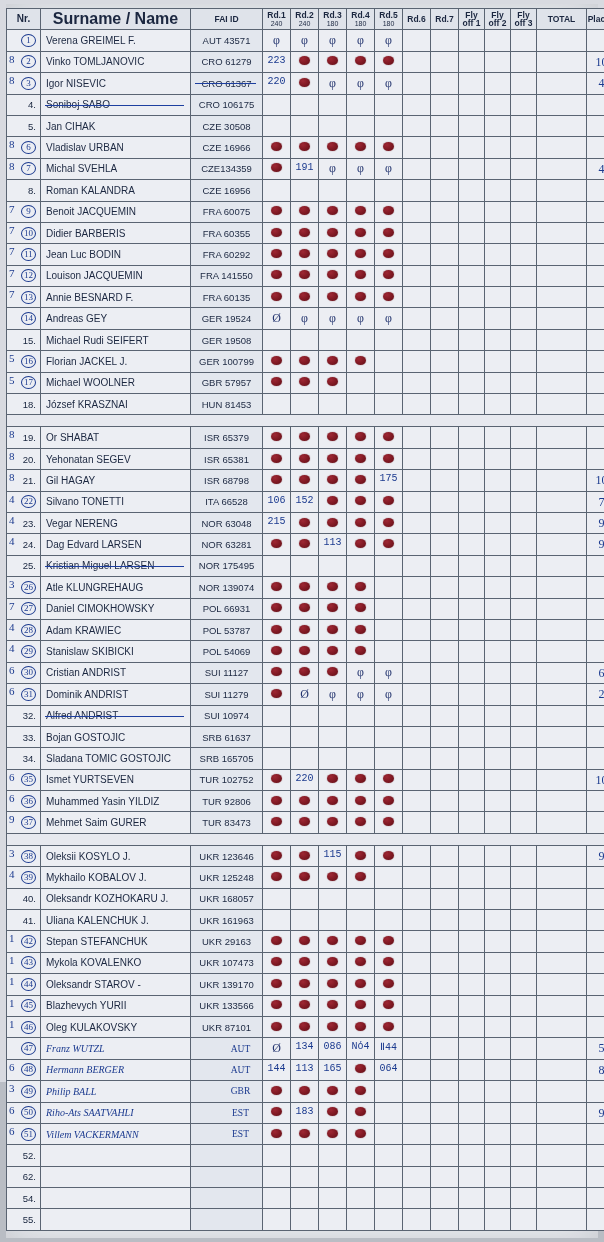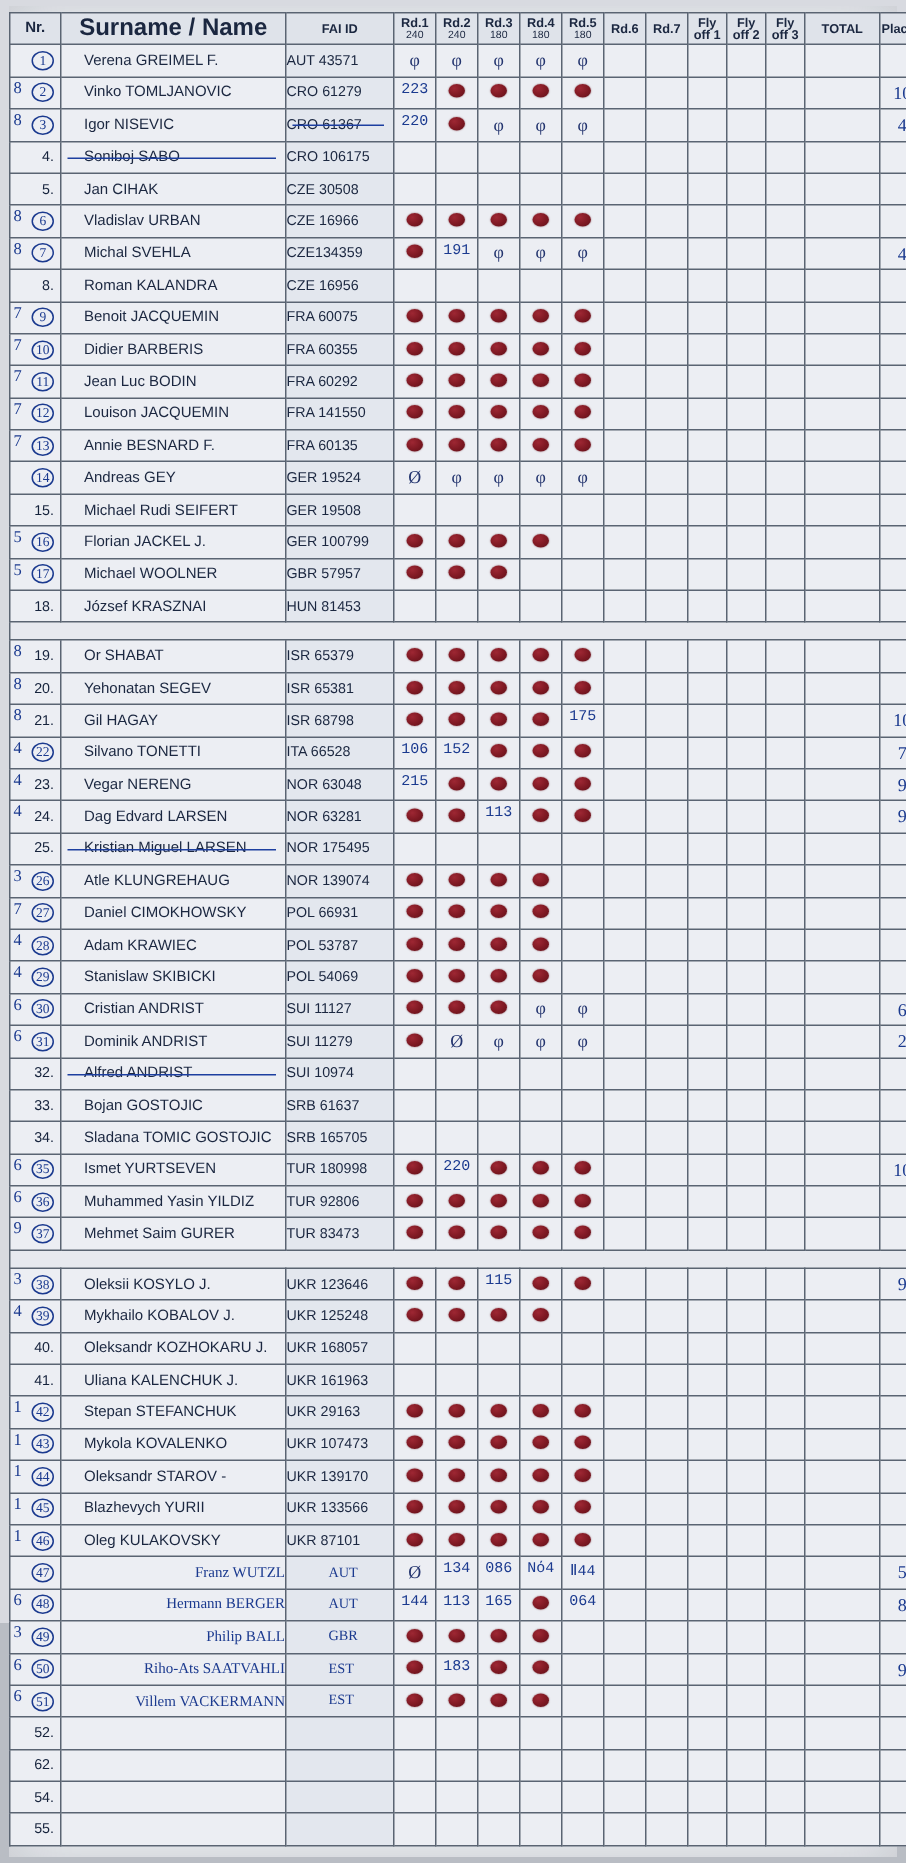--- a/index.html
+++ b/index.html
@@ -9,39 +9,39 @@
          box-shadow:inset 0 0 40px rgba(120,125,135,.35);}
   table{border-collapse:collapse;width:586px;margin:4px auto 0 auto;table-layout:fixed;background:#eceef3;}
   col.c0{width:34px}col.c1{width:150px}col.c2{width:72px}
   col.cr{width:28px}col.cf{width:26px}col.ct{width:50px}col.cp{width:42px}
   th,td{border:1px solid #5a6472;font-size:9px;color:#1b2740;padding:0;height:20.4px;}
   thead th{background:#dfe3ea;font-weight:bold;font-size:8.5px;line-height:1.0;vertical-align:middle;text-align:center;}
   thead th.h-name{font-size:16px;}
   thead th.h-nr{font-size:10px;}
   thead th small{display:block;font-weight:normal;font-size:7px;}
   td.nr{text-align:right;padding-right:4px;font-size:9.5px;color:#16233c;}
-  td.name{padding-left:15px;font-size:10px;white-space:nowrap;overflow:hidden;}
-  td.fai{font-size:9.5px;background:#e3e7ee;}
+  td.name{padding-left:5px;font-size:10px;white-space:nowrap;overflow:hidden;}
+  td.fai{text-align:center;font-size:9.5px;background:#e3e7ee;}
   td.rd,td.fly,td.tot,td.pl{text-align:center;position:relative;}
   tr.spacer td{height:11px;border-left:1px solid #5a6472;border-right:1px solid #5a6472;border-top:1px solid #5a6472;border-bottom:1px solid #5a6472;background:#e7e9ef;}
   .dot{display:inline-block;width:11px;height:9px;border-radius:50%;
        background:radial-gradient(ellipse at 35% 32%, #9e2733 0%, #7d1822 55%, #5e1019 100%);
        box-shadow:0 0 1px rgba(90,10,20,.8);}
   .hand{position:absolute;font-family:"Liberation Serif",serif;color:#1b3a8f;font-size:10.5px;
         left:0;right:0;text-align:center;top:4px;line-height:1;}
   .hand.big{font-size:12px;}
   td.tot .hand{font-size:12px;color:#1b3a8f;}
   .phi{font-family:"Liberation Serif",serif;color:#24356f;font-size:12px;}
   .strike{position:relative;}
   .strike:after{content:"";position:absolute;left:4px;right:6px;top:50%;height:1px;background:#1d3fa0;}
   .lmark{position:absolute;left:-1px;top:1px;width:34px;text-align:left;padding-left:3px;
          font-family:"Liberation Serif",serif;color:#1b3a8f;font-size:11px;}
   .circ{display:inline-block;min-width:11px;padding:0 1px;border:1px solid #1b3a8f;border-radius:50%;
         font-family:"Liberation Serif",serif;color:#1b3a8f;font-size:9px;line-height:11px;text-align:center;}
-  .hw-name{font-family:"Liberation Serif",serif;color:#1b3a8f;font-size:11px;text-align:right;}
+  .hw-name{font-family:"Liberation Serif",serif;font-style:italic;color:#1b3a8f;font-size:11px;}
   .hw-fai{font-family:"Liberation Serif",serif;color:#1b3a8f;font-size:10px;padding-left:28px;}
   td.rel{position:relative;}
   .cellnum{position:absolute;left:0;right:0;top:3px;text-align:center;
            font-family:Liberation Mono, monospace;color:#1b3a8f;font-size:10px;}
 </style>
 </head>
 <body>
 
 <div id="sheet">
   <div class="paper">
@@ -728,21 +728,21 @@
             <td class="fly rel"></td>
             <td class="fly rel"></td>
             <td class="fly rel"></td>
             <td class="fly rel"></td>
             <td class="tot rel"></td>
             <td class="pl rel"></td>
           </tr>
           <tr>
             <td class="nr rel"><span class="lmark">6</span><span class="circ">35</span></td>
             <td class="name">Ismet YURTSEVEN</td>
-            <td class="fai">TUR 180998</td>
+            <td class="fai">TUR 102752</td>
             <td class="rd rel"><span class="dot"></span></td>
             <td class="rd rel">
               <span class="cellnum">220</span>
             </td>
             <td class="rd rel"><span class="dot"></span></td>
             <td class="rd rel"><span class="dot"></span></td>
             <td class="rd rel"><span class="dot"></span></td>
             <td class="rd rel"></td>
             <td class="rd rel"></td>
             <td class="fly rel"></td>

